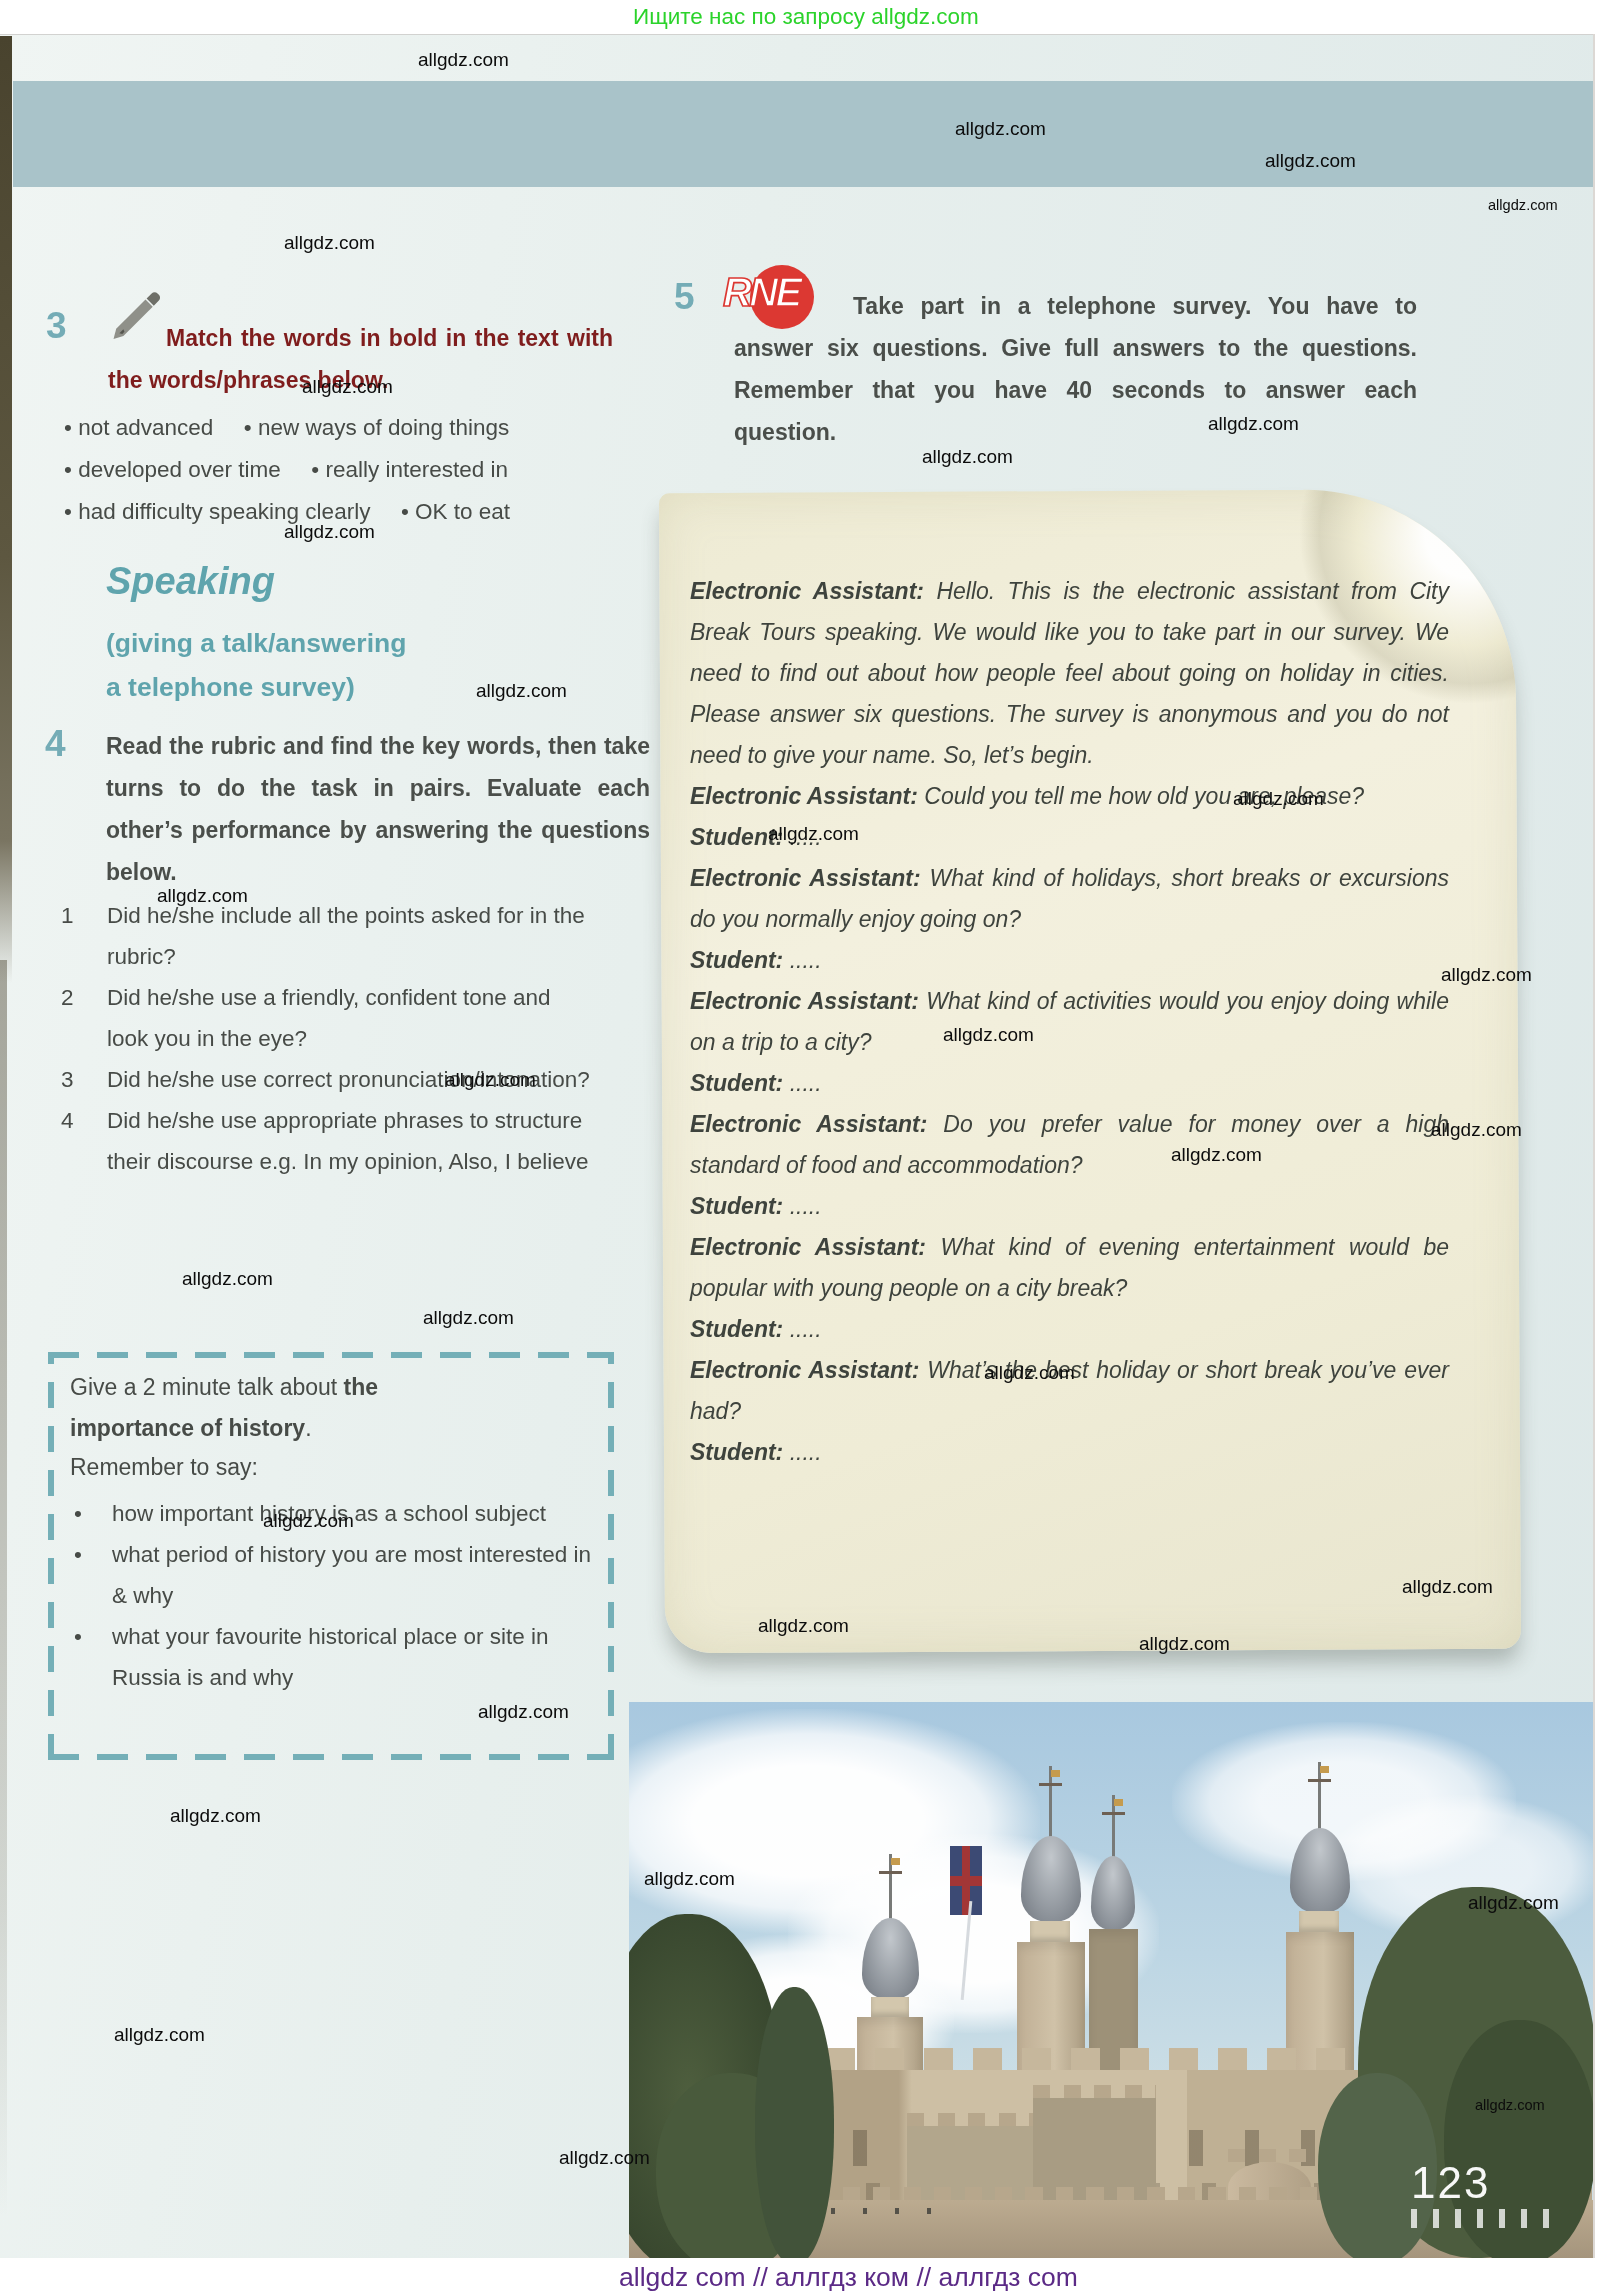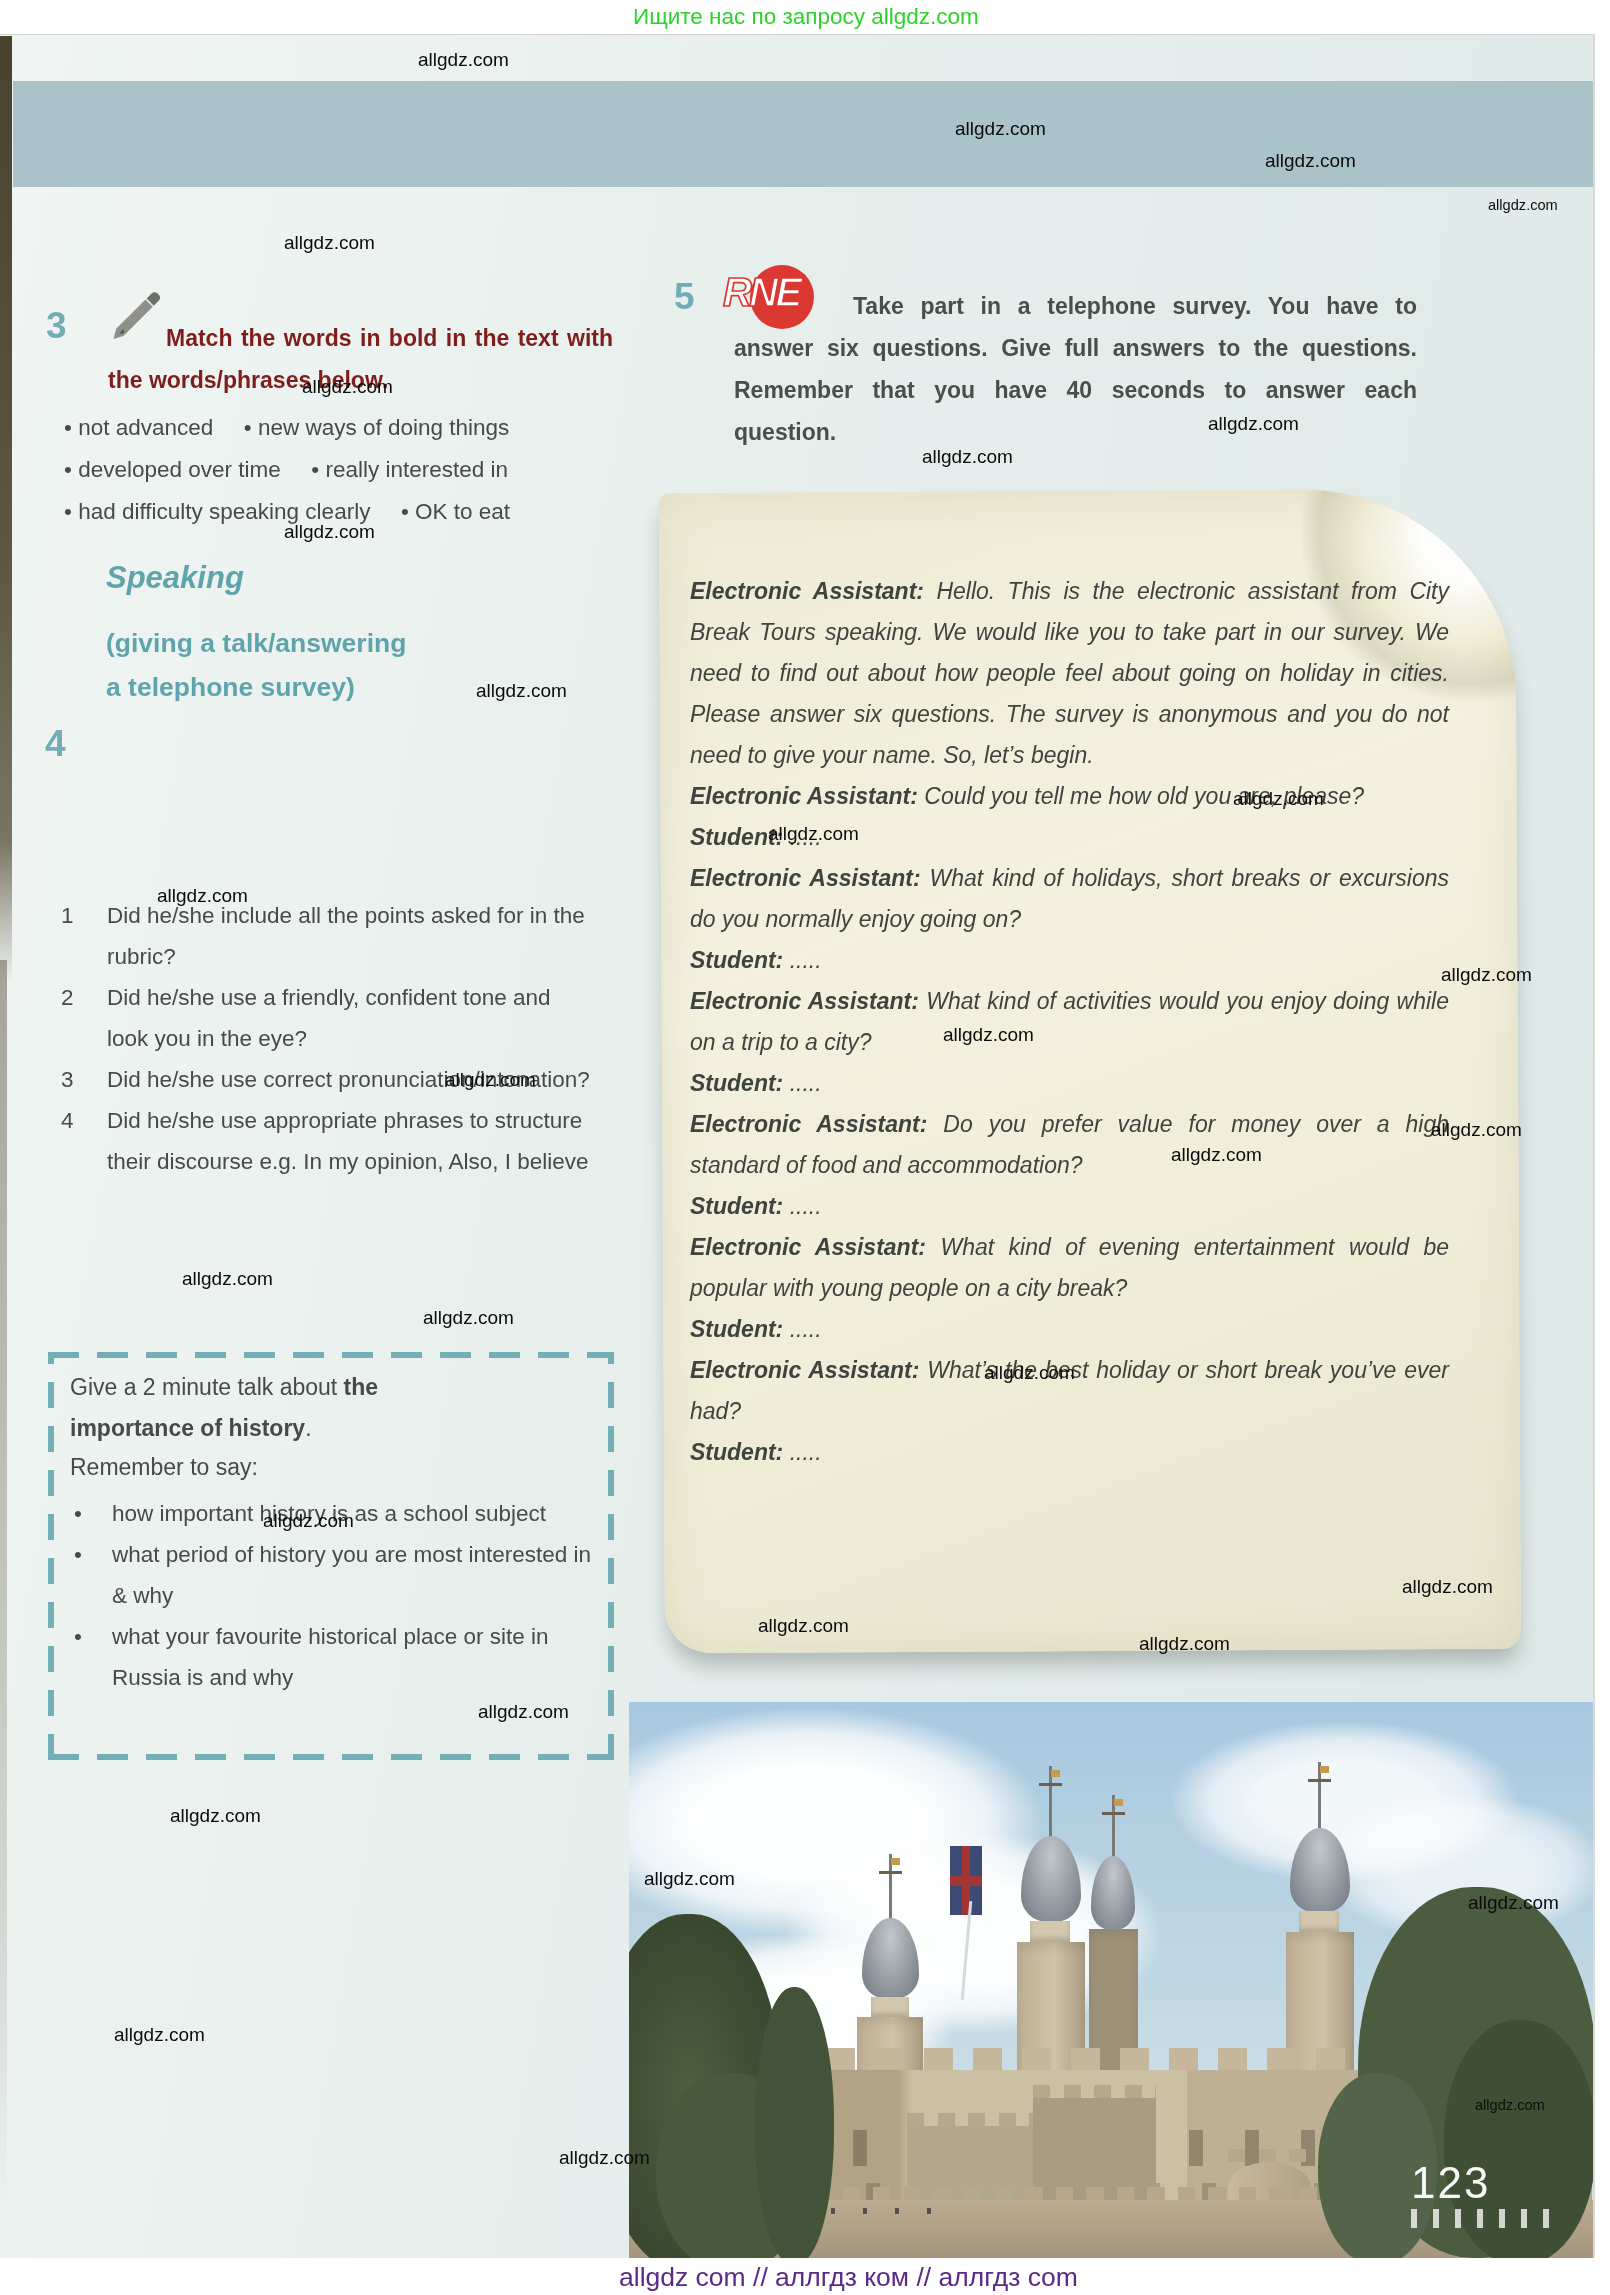--- a/index.html
+++ b/index.html
@@ -26,21 +26,21 @@
   .bold{font-weight:bold;} .ital{}
   
   .pen-icon{position:absolute;left:105px;top:283px;width:64px;height:64px;z-index:5;}
   .ex3-title{position:absolute;left:108px;top:317px;width:505px;text-indent:58px;
       font-weight:bold;font-size:23px;line-height:42px;color:#7f1d1d;text-align:justify;z-index:5;}
   #ex3-bullets{position:absolute;left:64px;top:407px;width:563px;font-size:22.5px;line-height:42px;
       color:#474b47;z-index:5;}
   .bitem::before{content:"• ";}
   .bitem.second{margin-left:30.5px;}
   
-  .speaking-title{position:absolute;left:106px;top:560px;font-size:31px;font-style:italic;
+  .speaking-title{position:absolute;left:106px;top:560px;font-size:38px;font-style:italic;
       font-weight:bold;color:#5fa4ad;z-index:5;}
   .speaking-sub{position:absolute;left:106px;top:621px;font-size:26.5px;font-weight:bold;
       color:#5fa4ad;line-height:44px;z-index:5;}
   .speaking-sub span{display:block;}
   
   .ex4-instr{position:absolute;left:106px;top:725px;width:544px;font-weight:bold;font-size:23px;
       line-height:42px;color:#4a4e4a;text-align:justify;z-index:5;}
   #ex4-questions{position:absolute;left:61px;top:895px;width:550px;font-size:22.5px;line-height:41px;
       color:#474b47;z-index:5;}
   .qrow{display:flex;}
@@ -138,20 +138,21 @@
       <div><span class="bitem">had difficulty speaking clearly</span><span class="bitem second">OK to eat</span></div>
     </div>
 
   <div class="speaking-title">Speaking</div>
   <div class="speaking-sub">
     <span>(giving a talk/answering</span>
     <span>a telephone survey)</span>
   </div>
 
   <div class="tealnum" style="left:45px;top:723px;">4</div>
+  <div class="ex4-instr">Read the rubric and find the key words, then take turns to do the task in pairs. Evaluate each other’s performance by answering the questions below.</div>
   <div id="ex4-questions">
       <div class="qrow">
         <div class="n">1</div>
         <div class="t"><span>Did he/she include all the points asked for in the rubric?</span></div>
       </div>
       <div class="qrow">
         <div class="n">2</div>
         <div class="t"><span>Did he/she use a friendly, confident tone and look you in the eye?</span></div>
       </div>
       <div class="qrow">

